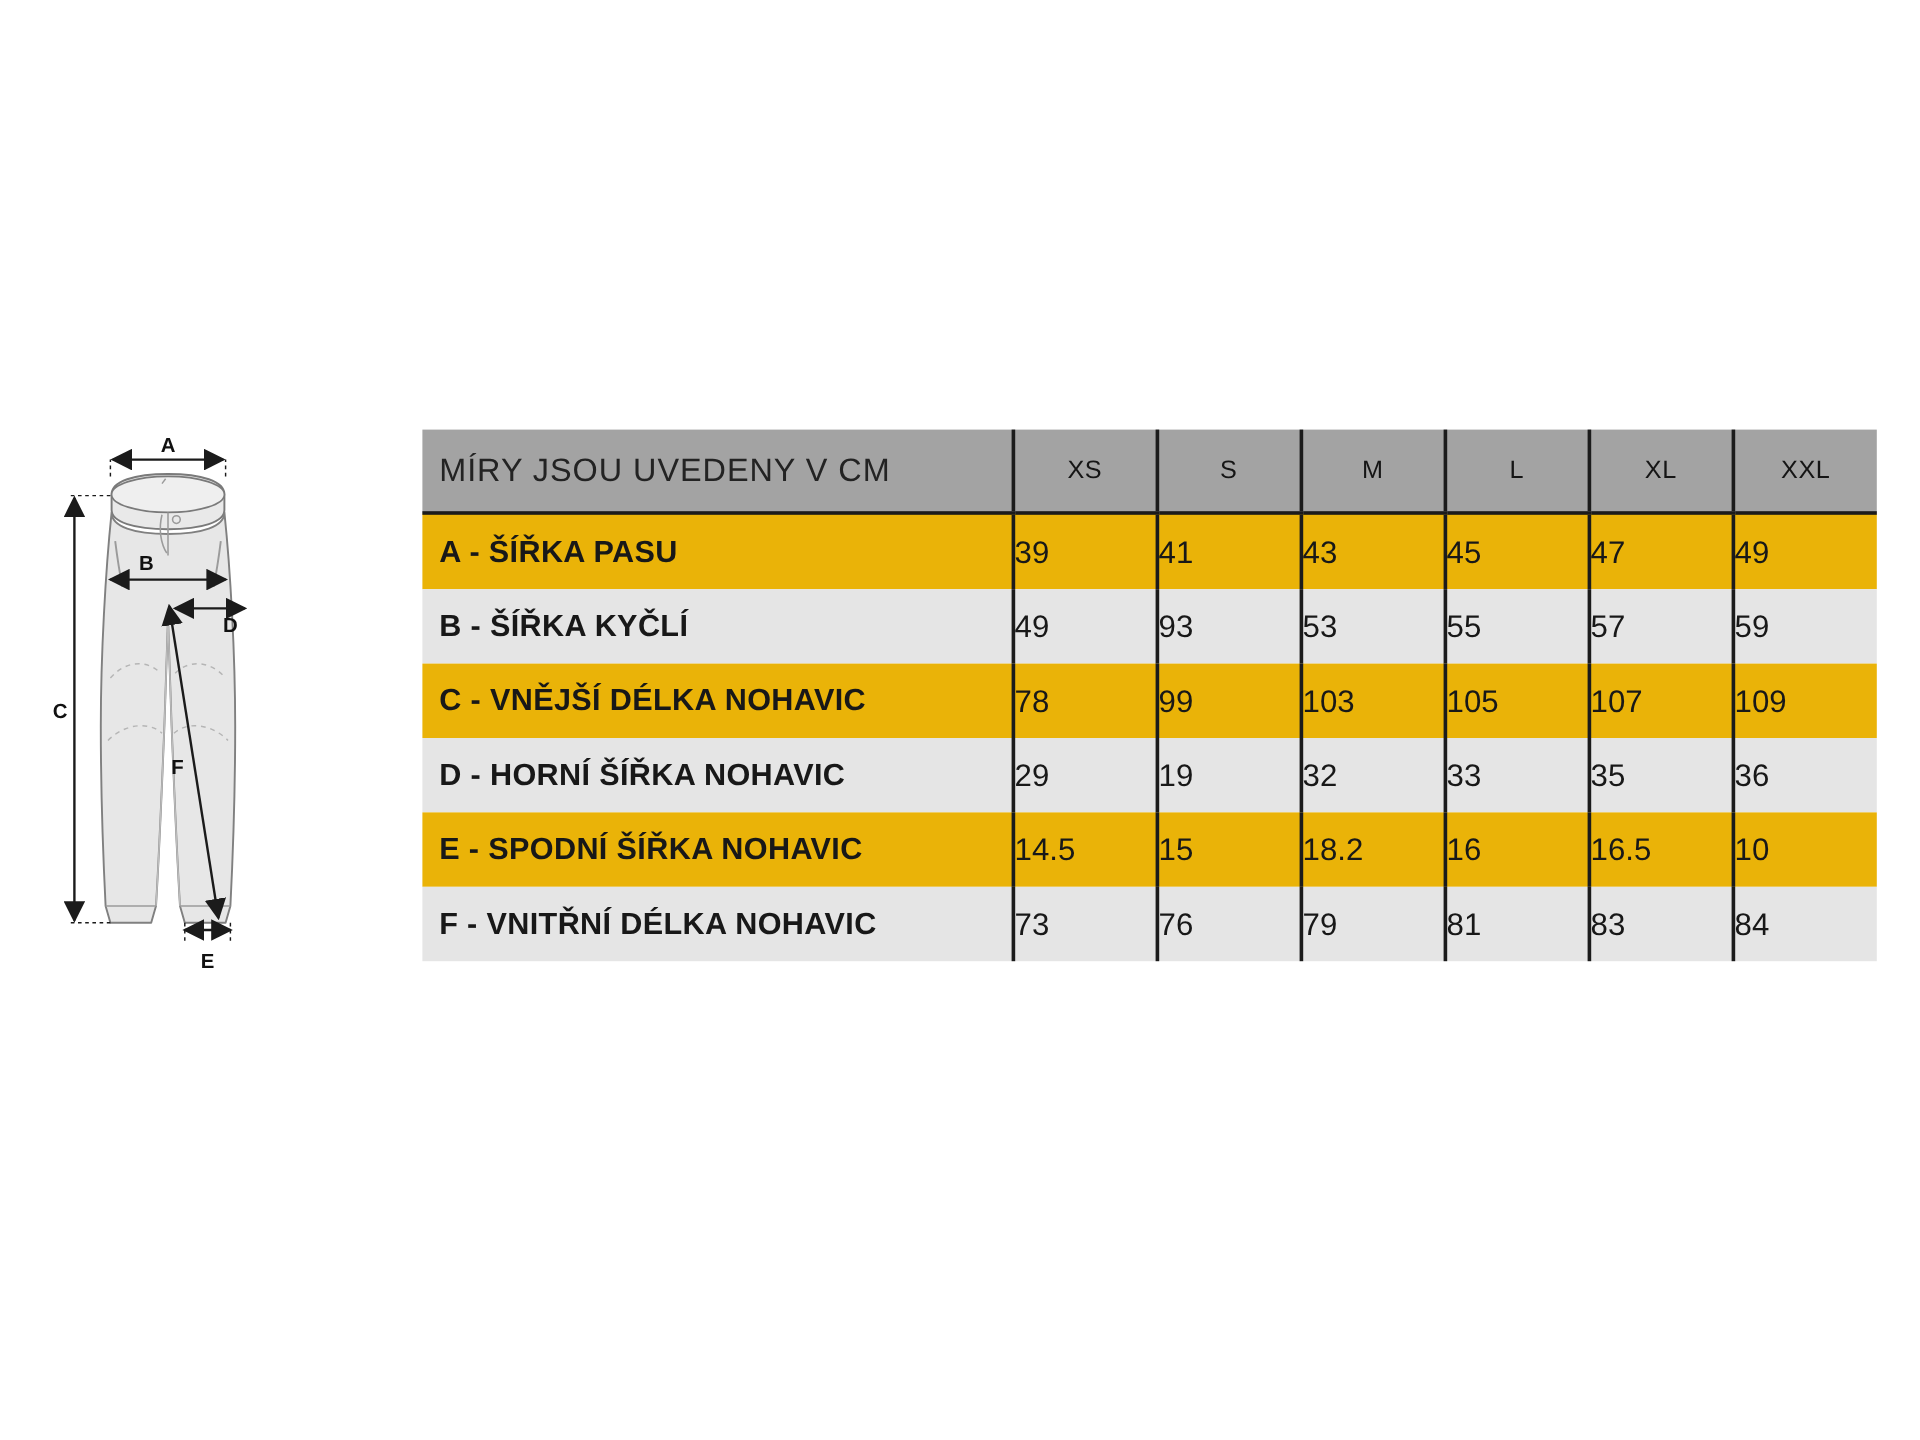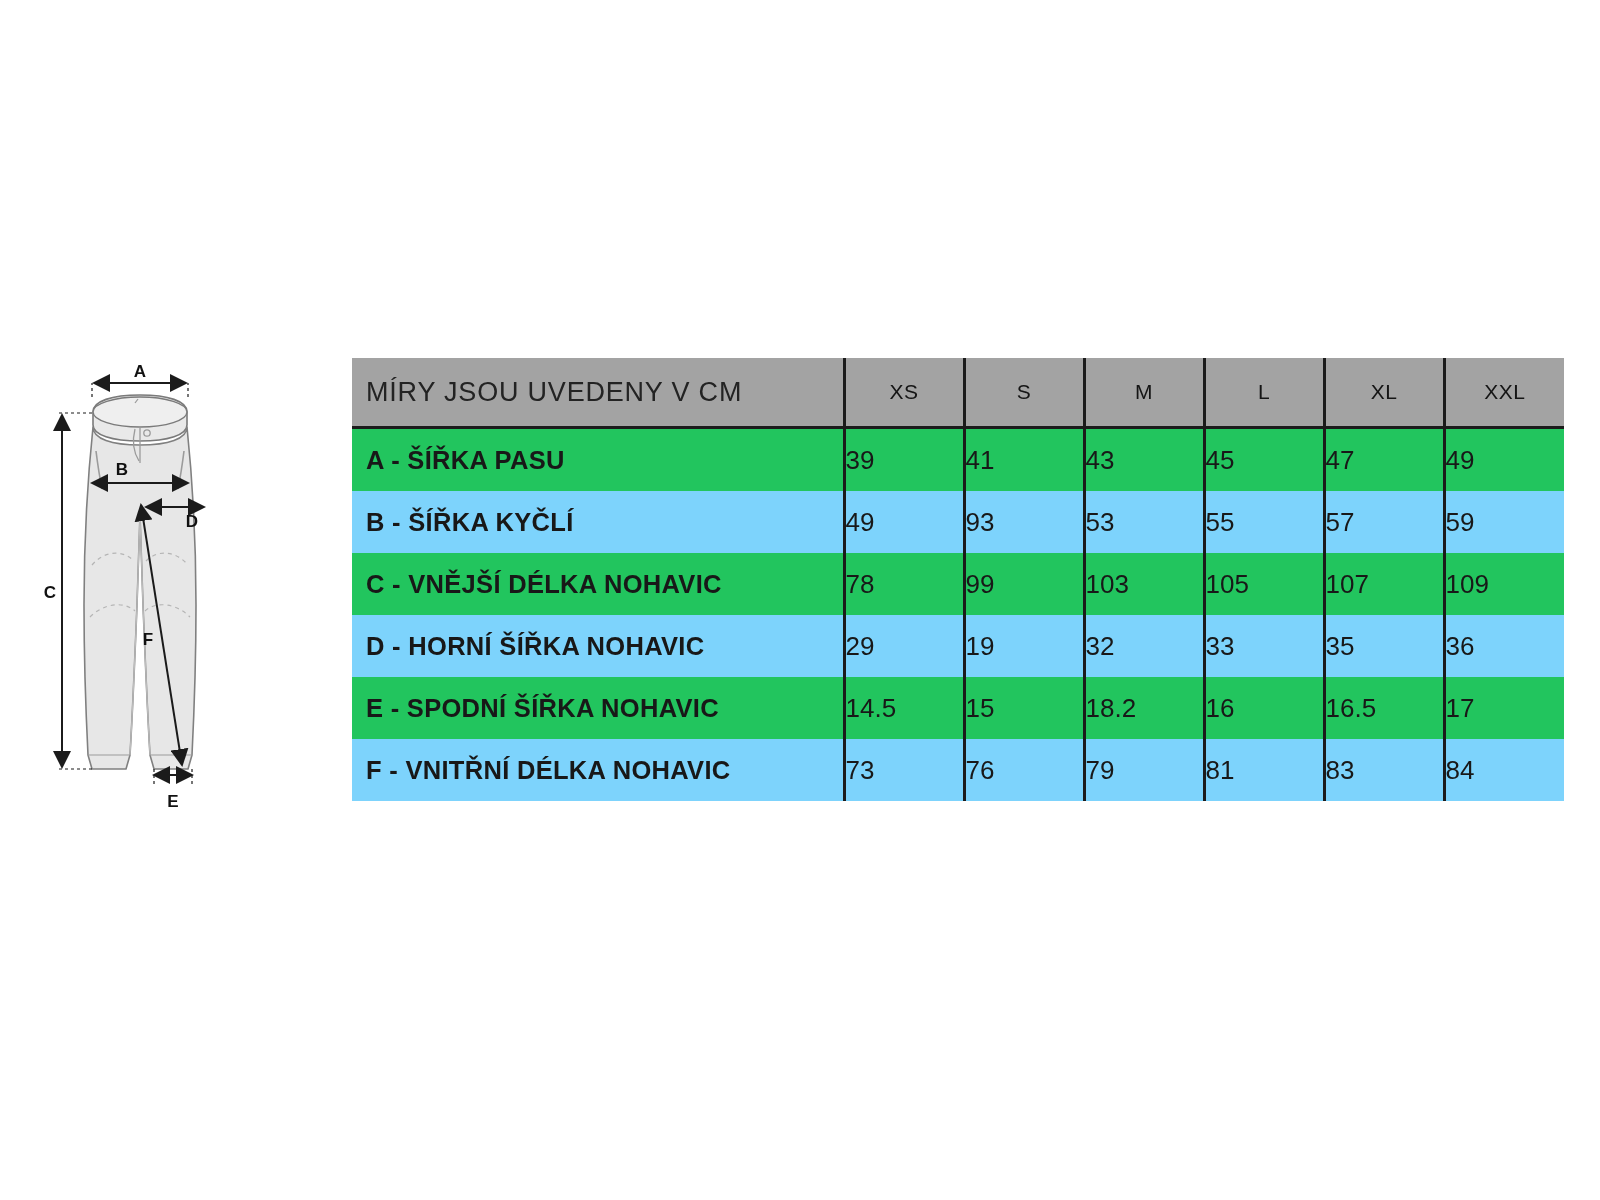--- a/index.html
+++ b/index.html
@@ -71,22 +71,22 @@
     font-size: 21px;
     font-weight: 400;
     letter-spacing: 0.5px;
     color: #151515;
   }
 
   .body-row td {
     height: 62px;
     vertical-align: middle;
   }
-  .body-row.odd td  { background: #22c55e; }
-  .body-row.even td { background: #7dd3fc; }
+  .body-row.odd td  { background: #eab308; }
+  .body-row.even td { background: #e5e5e5; }
 
   .row-label {
     text-align: left;
     font-size: 25.5px;
     font-weight: 700;
     letter-spacing: 0.3px;
     color: #181818;
     padding-left: 14px !important;
   }
   .row-val {
@@ -257,21 +257,21 @@
         <td class="row-val sep-left">35</td>
         <td class="row-val sep-left">36</td>
       </tr>
       <tr class="body-row odd">
         <td class="row-label">E - SPODNÍ ŠÍŘKA NOHAVIC</td>
         <td class="row-val sep-left">14.5</td>
         <td class="row-val sep-left">15</td>
         <td class="row-val sep-left">18.2</td>
         <td class="row-val sep-left">16</td>
         <td class="row-val sep-left">16.5</td>
-        <td class="row-val sep-left">17</td>
+        <td class="row-val sep-left">10</td>
       </tr>
       <tr class="body-row even">
         <td class="row-label">F - VNITŘNÍ DÉLKA NOHAVIC</td>
         <td class="row-val sep-left">73</td>
         <td class="row-val sep-left">76</td>
         <td class="row-val sep-left">79</td>
         <td class="row-val sep-left">81</td>
         <td class="row-val sep-left">83</td>
         <td class="row-val sep-left">84</td>
       </tr>

